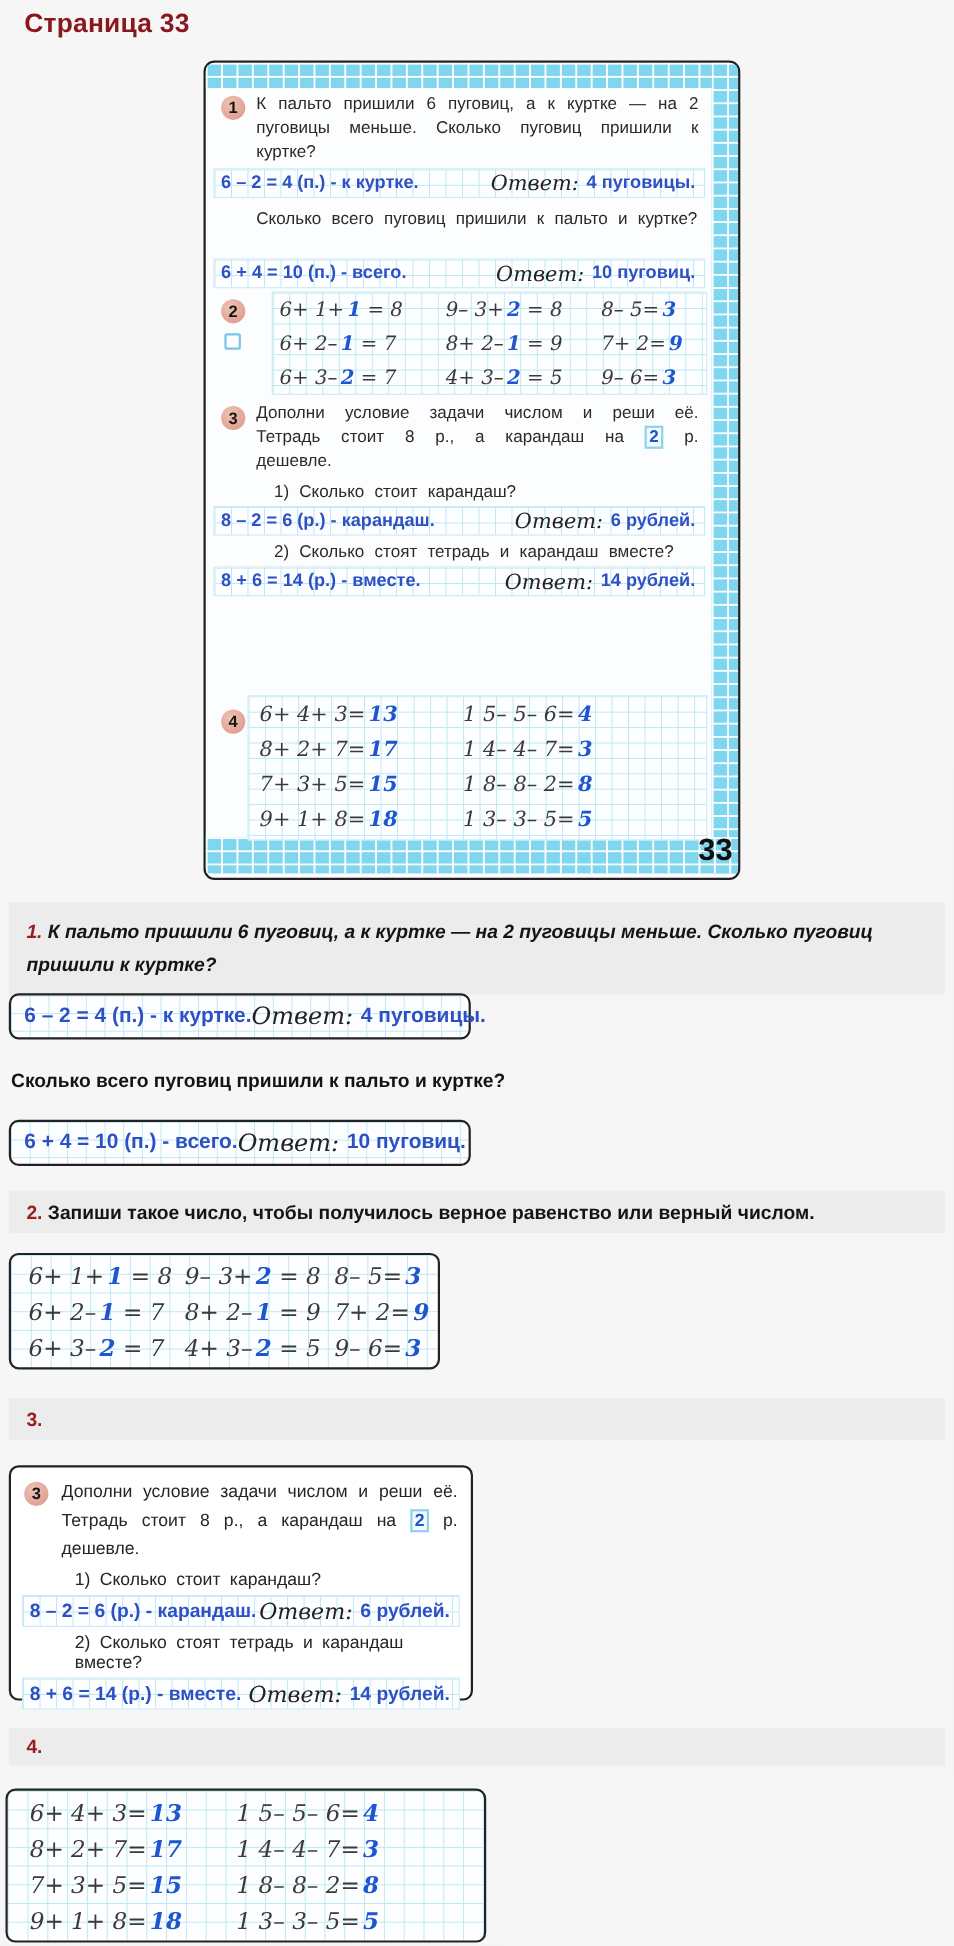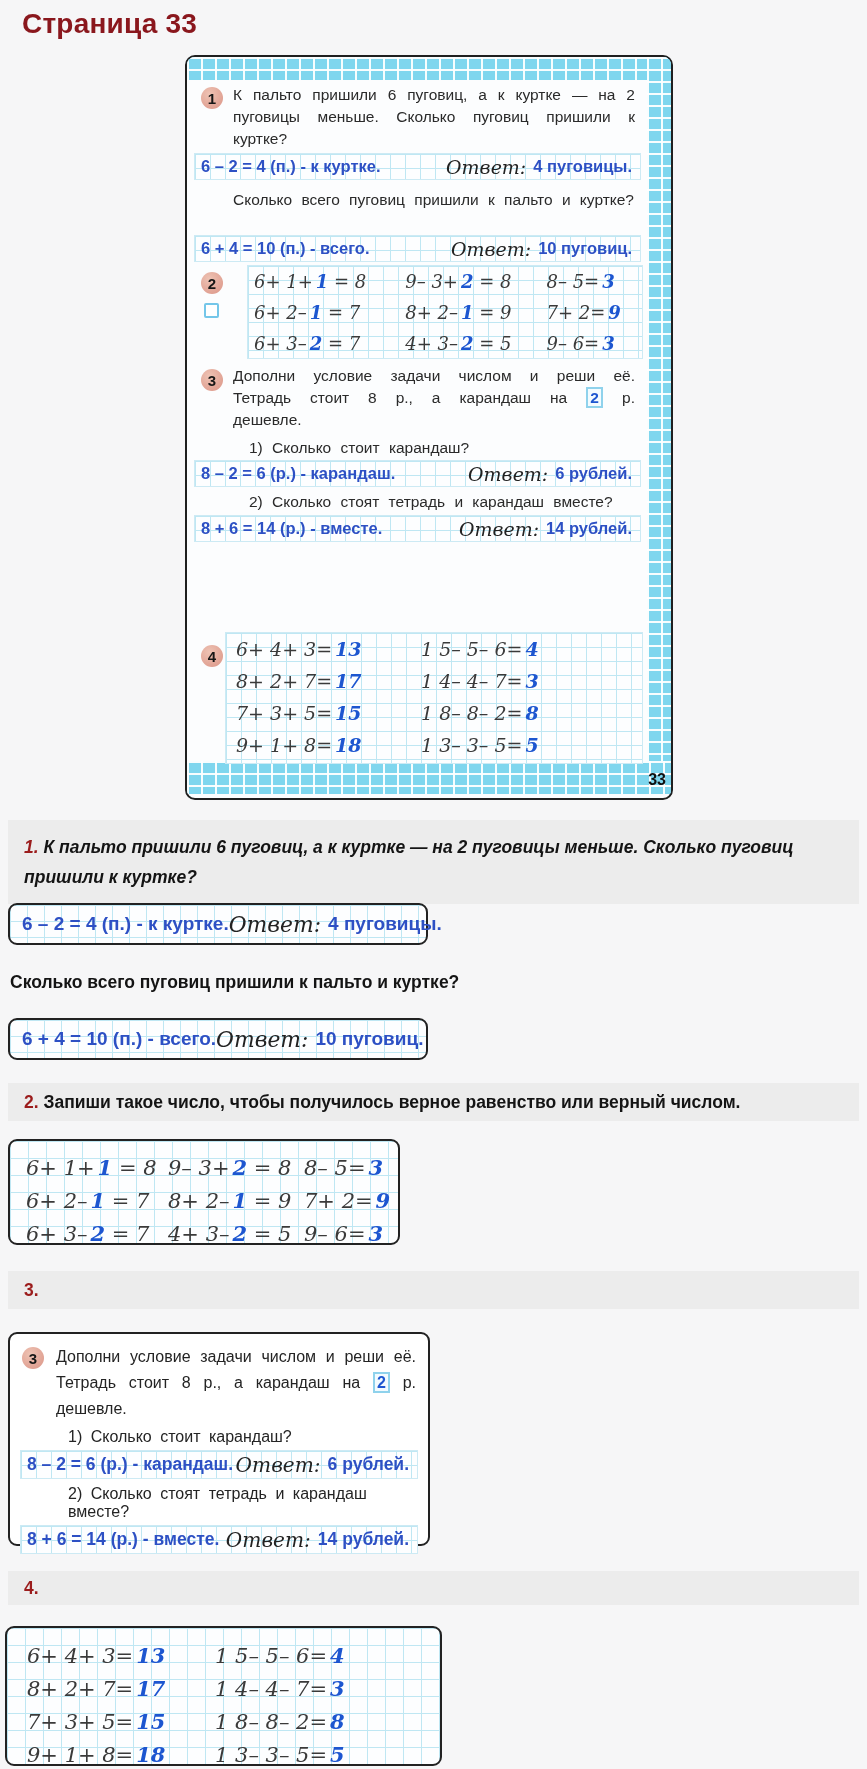--- a/index.html
+++ b/index.html
@@ -9,21 +9,21 @@
     position:relative;
     background:#f6f6f7;
     font-family:"Liberation Sans", sans-serif;
     color:#1b1b1b;
     overflow:hidden;
   }
 
   
   .page-title {
     position:absolute; left:22px; top:8px;
-    font-size:28px; font-weight:bold; color:#8a171d;
+    font-size:24px; font-weight:bold; color:#8a171d;
     letter-spacing:.2px;
   }
 
   
   .scan {
     position:absolute; left:185px; top:55px; width:488px; height:745px;
     background:#fcfdfe;
     border:2px solid #1f1f1f;
     border-radius:10px;
     overflow:hidden;
@@ -33,21 +33,21 @@
     background-image:
       linear-gradient(to right, rgba(255,255,255,.95) 2px, transparent 2px),
       linear-gradient(to bottom, rgba(255,255,255,.95) 2px, transparent 2px);
     background-size:14px 12px;
   }
   .scan-band-top    { position:absolute; top:0; left:0; right:0; height:23px; }
   .scan-band-right  { position:absolute; top:0; right:0; bottom:4px; width:24px; }
   .scan-band-bottom { position:absolute; left:0; right:0; bottom:4px; height:33px; }
   .scan-pagenum {
     position:absolute; right:5px; bottom:9px;
-    font-size:16px; font-weight:bold; color:#101010; z-index:3;
+    font-size:28px; font-weight:bold; color:#101010; z-index:3;
   }
 
   .gridbg {
     background-color:#fdfeff;
     background-image:
       linear-gradient(to right, #bfe7f3 1px, transparent 1px),
       linear-gradient(to bottom, #bfe7f3 1px, transparent 1px);
     background-size:15px 14px;
     border:1px solid #cdeaf4;
   }
@@ -84,21 +84,21 @@
     color:#222; font-size:1.15em; white-space:nowrap;
   }
   .sol-right { display:flex; align-items:center; gap:7px; }
 
   .eq {
     font-family:"DejaVu Serif", serif; font-style:italic;
     color:#3a3a3a; white-space:nowrap;
   }
   .eq .ans { color:#1d56d0; font-weight:bold; padding-left:3px; }
 
-  .eqrow { display:flex; align-items:flex-end; }
+  .eqrow { display:flex; align-items:flex-start; }
 
   .scan-eq2 { font-size:18px; line-height:31px; padding-left:6px; }
   .scan-eq2 .eq:nth-child(1) { width:152px; }
   .scan-eq2 .eq:nth-child(2) { width:142px; }
   .scan-eq2 .eq:nth-child(3) { width:96px; }
 
   .scan-eq4 { font-size:19px; line-height:32px; padding-left:10px; }
   .scan-eq4 .eq:nth-child(1) { width:185px; }
   .scan-eq4 .eq:nth-child(2) { width:210px; }
 

